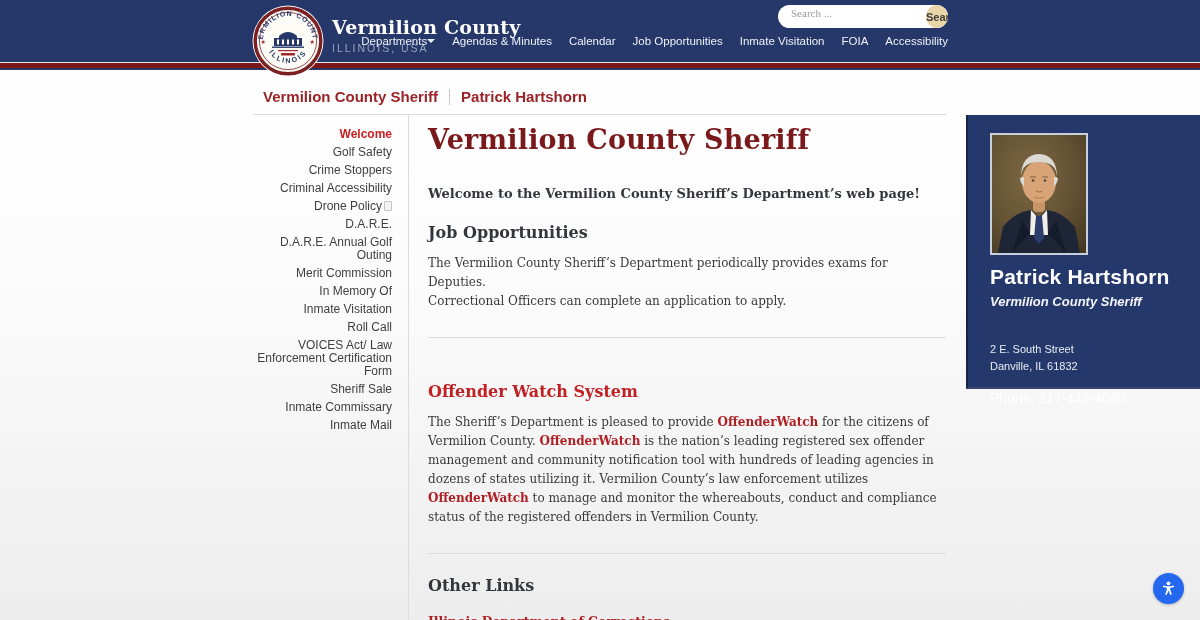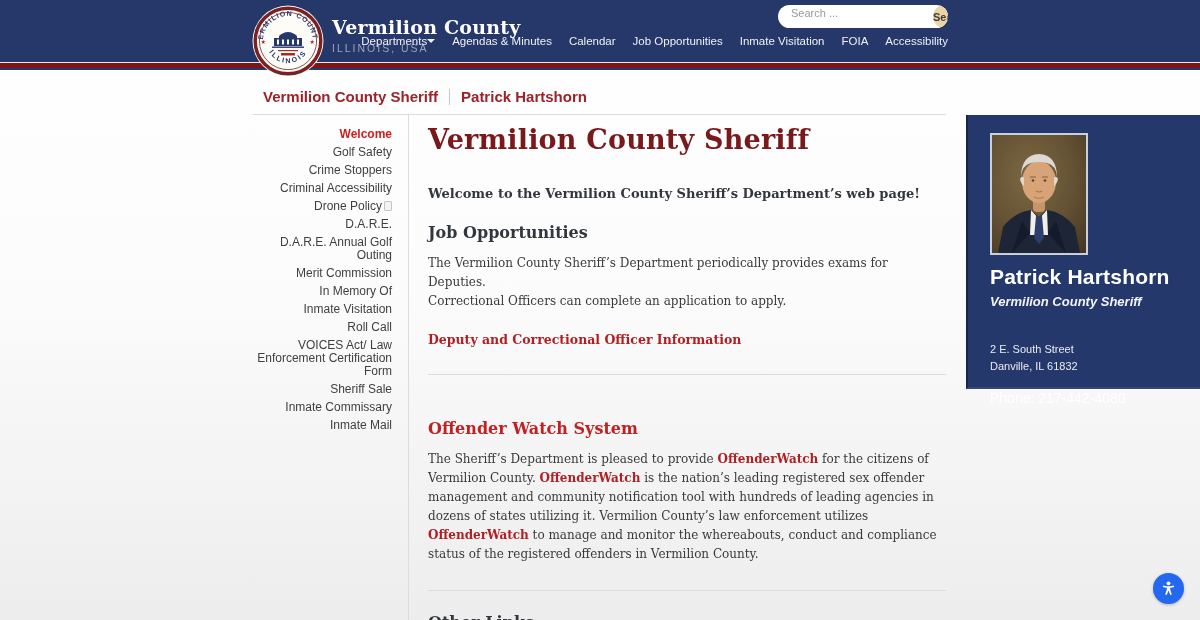--- a/index.html
+++ b/index.html
@@ -48,21 +48,21 @@
     border-right:4px solid transparent; border-top:4px solid #eef0f6;
     display:inline-block;
   }
   .search-bar {
     position:absolute; right:252px; top:5px; width:170px; height:23px;
     background:#ffffff; border-radius:12px; display:flex; overflow:hidden;
   }
   .search-input {
     flex:1; border:none; outline:none; font-size:11px; color:#555;
     padding:0 0 8px 13px; background:transparent;
-    font-family:Liberation Sans, sans-serif;
+    font-family:Liberation Serif, serif;
   }
   .search-input::placeholder { color:#9a9a9a; }
   .search-btn {
     width:58px; border:none; background:#e9d5a8; color:#3f3d3a;
     font-size:11px; font-weight:bold; border-radius:12px; cursor:pointer;
     font-family:"Liberation Sans", sans-serif;
   }
 
   
   .breadcrumb {
@@ -218,21 +218,20 @@
 
     <main class="main-col">
       <h1 class="page-title">Vermilion County Sheriff</h1>
       <p class="welcome-line">Welcome to the Vermilion County Sheriff’s Department’s web page!</p>
 
       <h2 class="section-heading">Job Opportunities</h2>
       <p class="body-text">
         <span>The Vermilion County Sheriff’s Department periodically provides exams for Deputies.</span><br>
         <span>Correctional Officers can complete an application to apply.</span>
       </p>
-      <a class="red-link standalone-link">Deputy and Correctional Officer Information</a>
 
       <hr class="rule">
 
       <h2 class="section-heading red">Offender Watch System</h2>
       <p class="body-text"><span>The Sheriff’s Department is pleased to provide </span><a class="red-link">OffenderWatch</a><span> for the citizens of Vermilion County. </span><a class="red-link">OffenderWatch</a><span> is the nation’s leading registered sex offender management and community notification tool with hundreds of leading agencies in dozens of states utilizing it.  Vermilion County’s law enforcement utilizes </span><a class="red-link">OffenderWatch</a><span> to manage and monitor the whereabouts, conduct and compliance status of the registered offenders in Vermilion County.</span></p>
 
       <hr class="rule">
 
       <h2 class="section-heading">Other Links</h2>
       <a class="red-link other-link">Illinois Department of Corrections</a>

